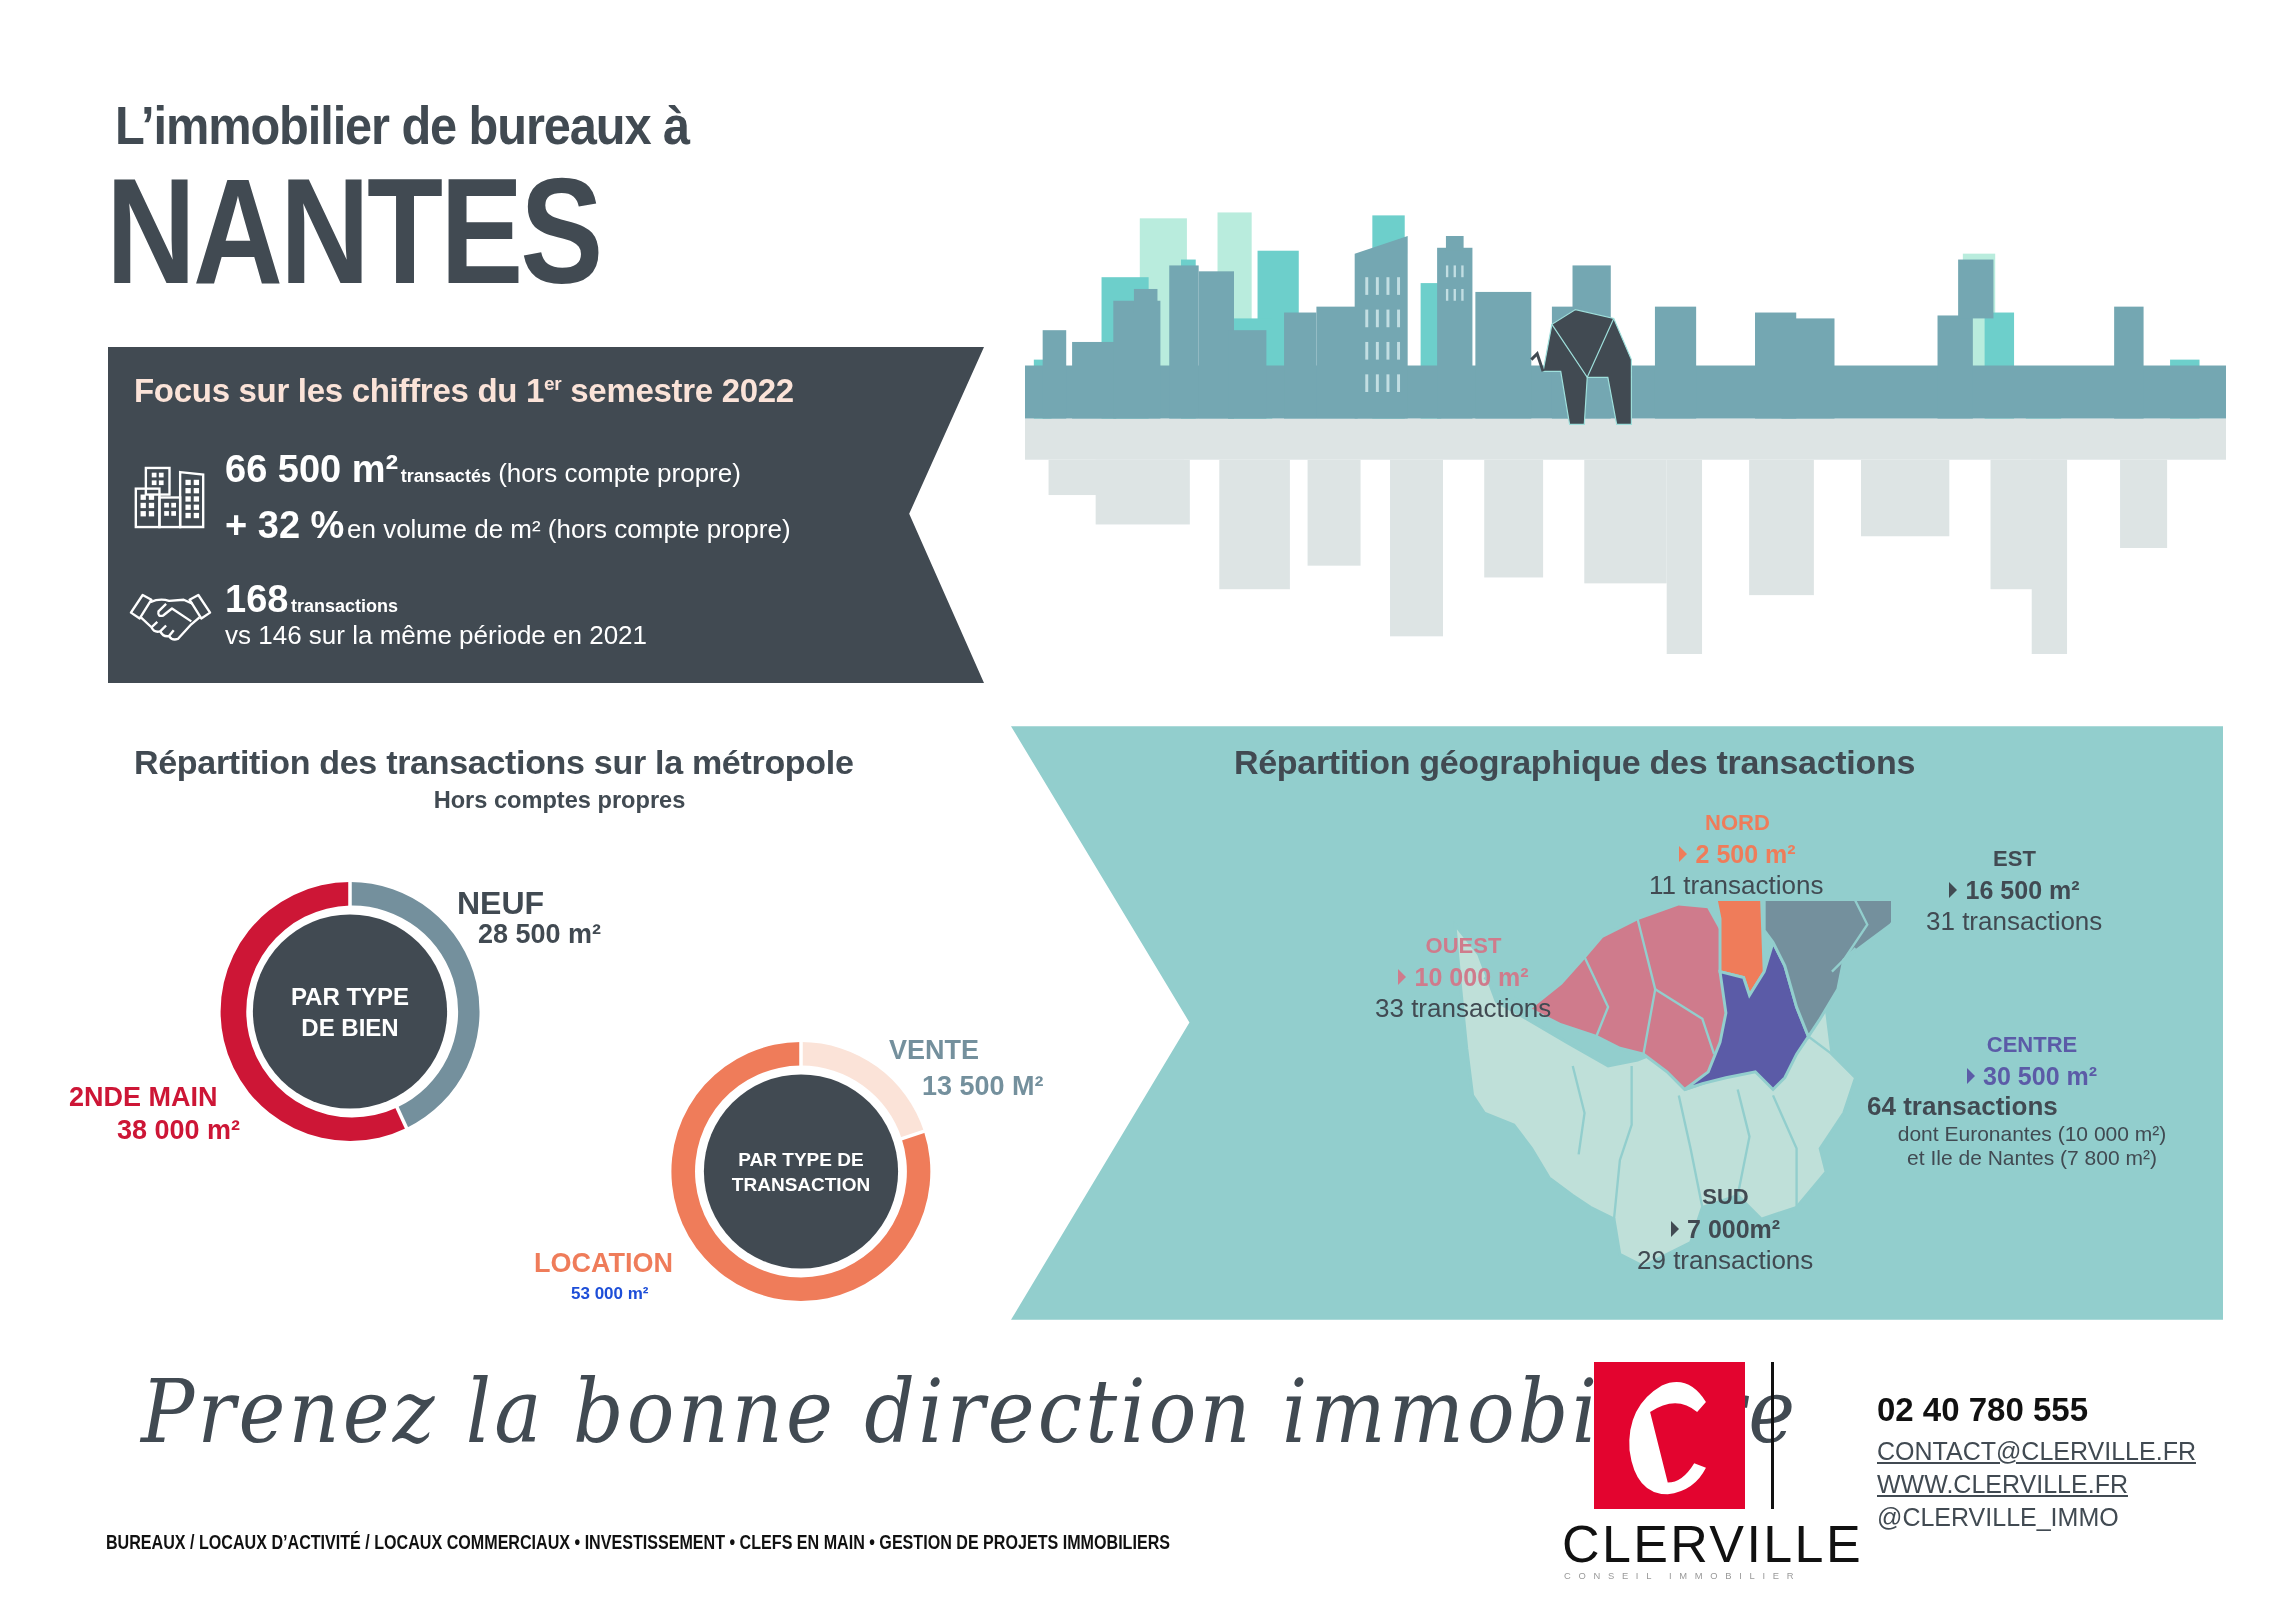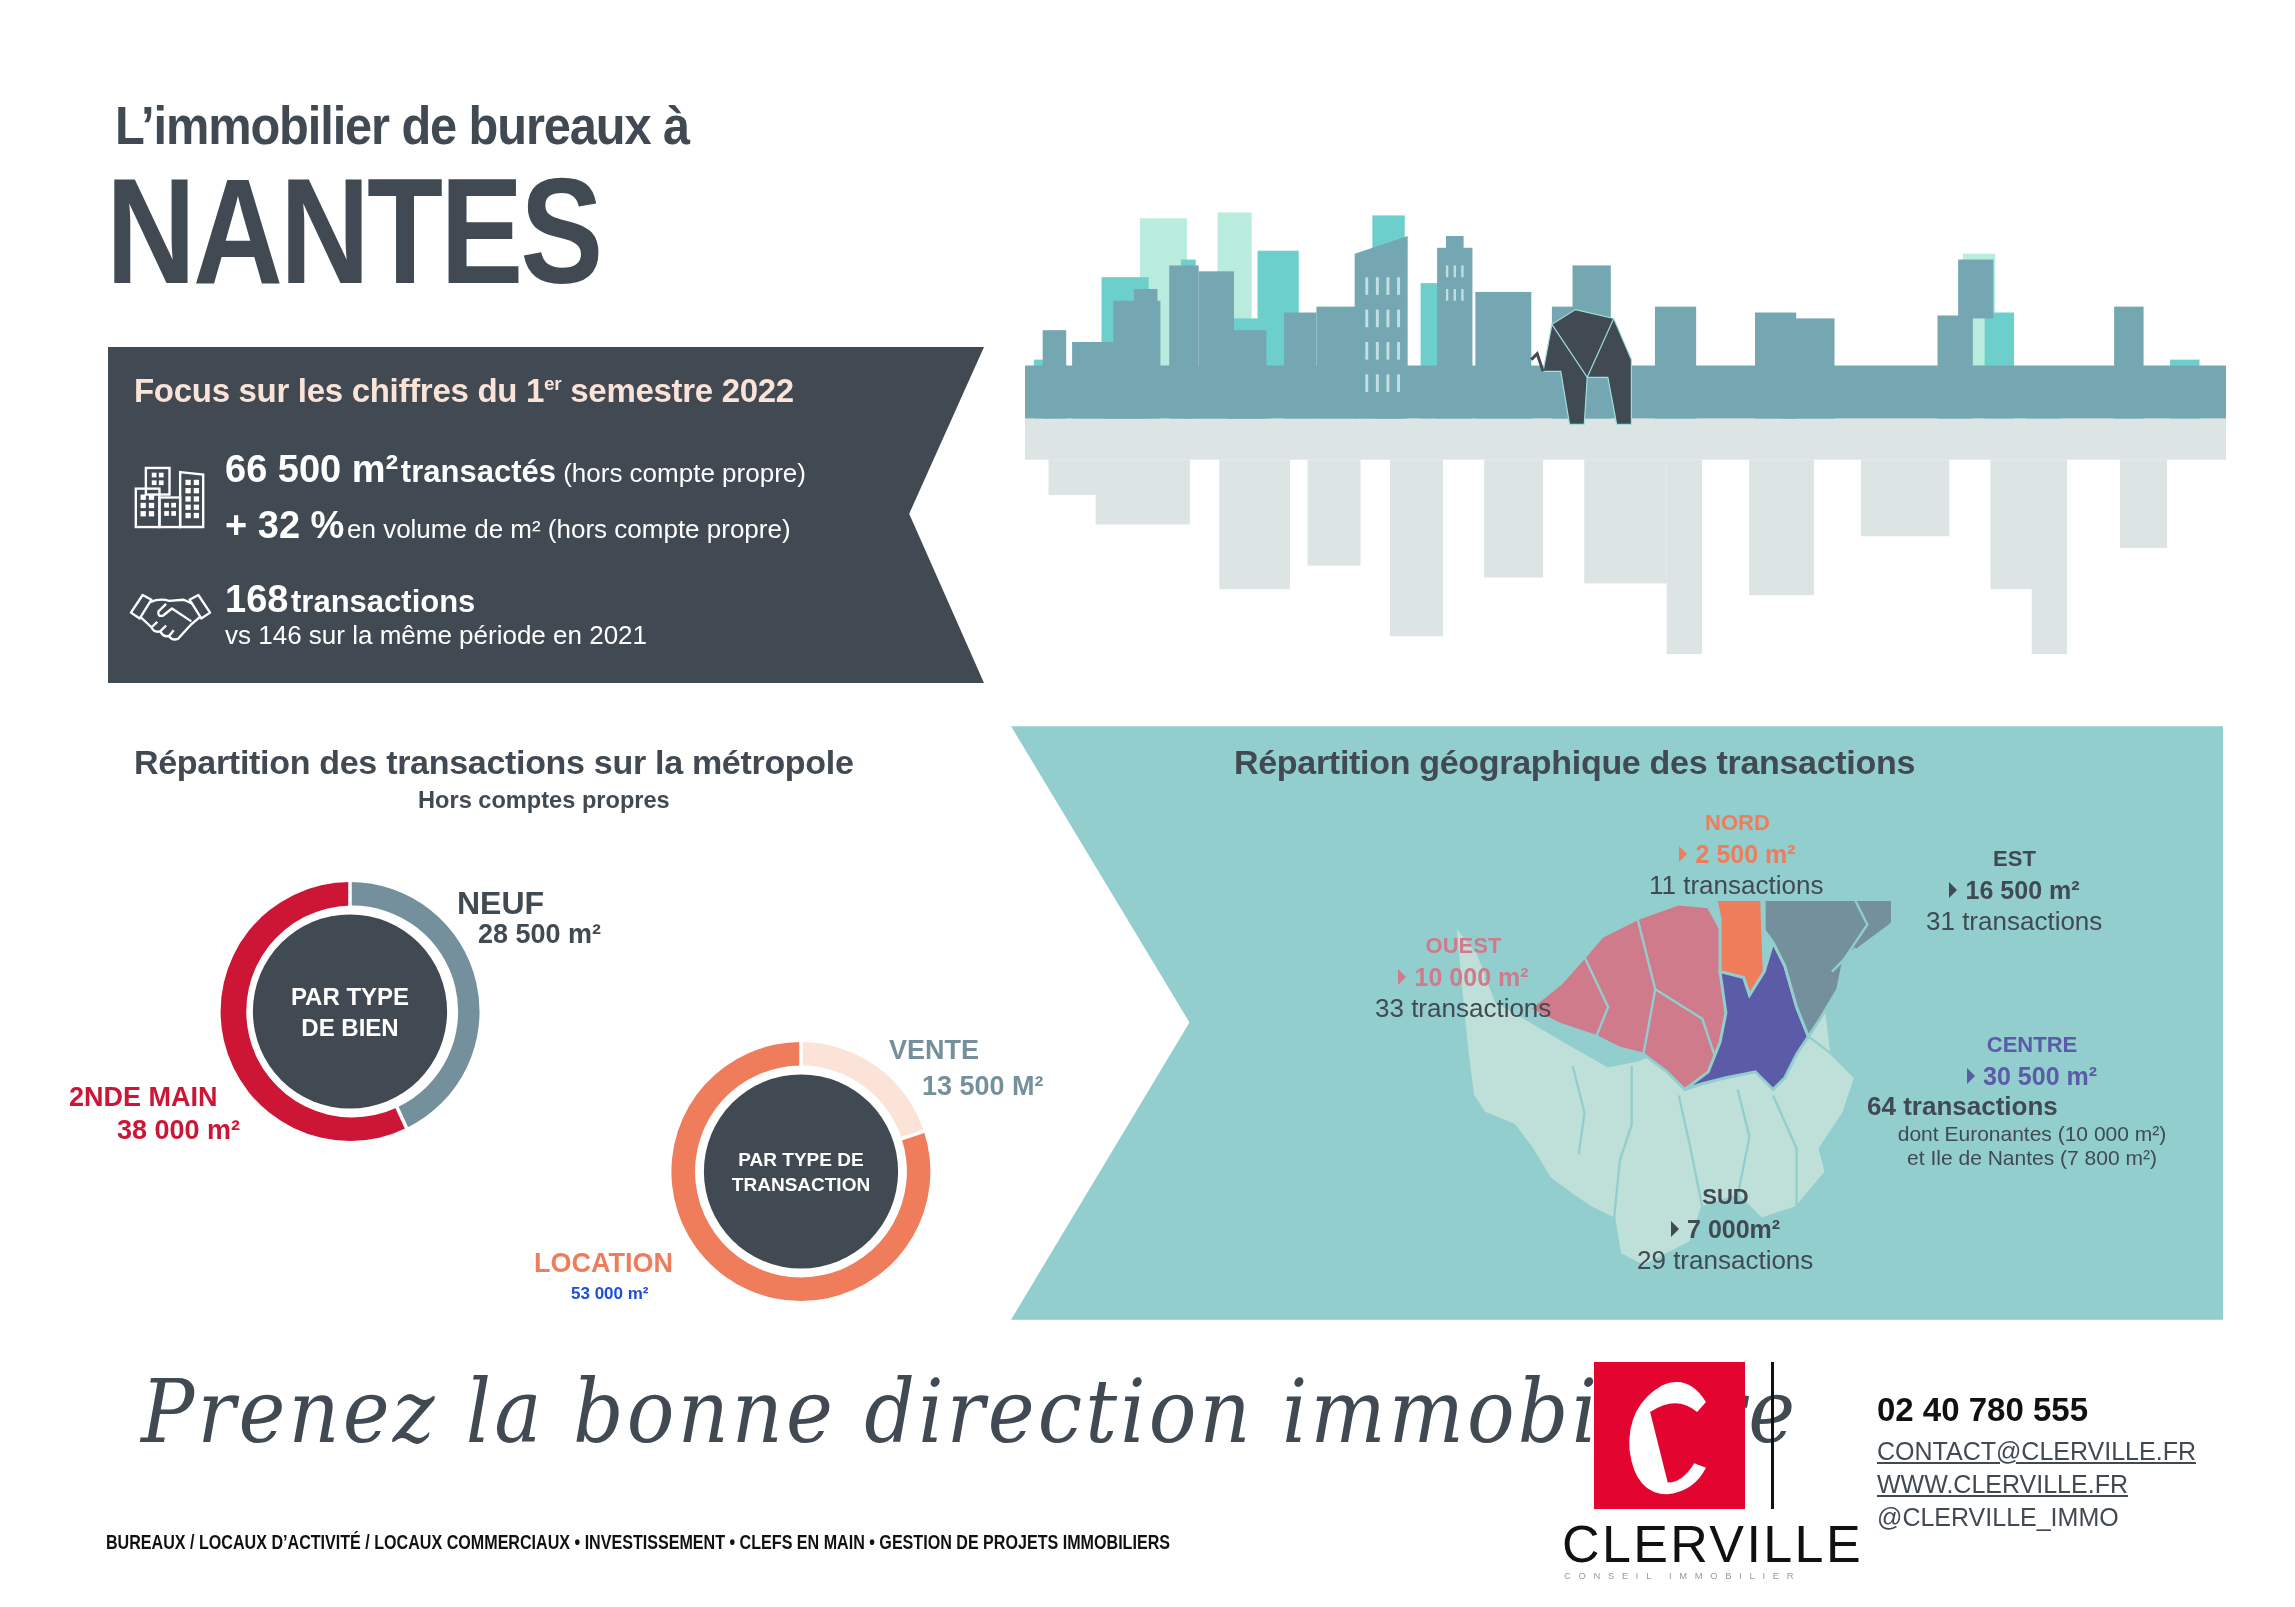--- a/index.html
+++ b/index.html
@@ -15,30 +15,30 @@
   #focus-banner svg { position:absolute; left:0; top:0; }
   #focus-title { left:134px; top:372px; font-size:33px; font-weight:700; color:#fbe3d8; white-space:nowrap; letter-spacing:-0.3px; }
   #focus-title sup { font-size:19px; }
   .focus-line { color:#ffffff; white-space:nowrap; }
   #focus-line1 { left:225px; top:448px; }
   #focus-line2 { left:225px; top:504px; }
   #focus-line3 { left:225px; top:578px; }
   #focus-line4 { left:225px; top:620px; font-size:26px; }
   .big-num { font-size:38px; font-weight:700; }
   .mid-txt { font-size:26px; }
-  .bold-mid { font-size:31px; font-weight:700; }
+  .bold-mid { font-size:18px; font-weight:700; }
   #icon-buildings { left:131px; top:465px; width:77px; width:77px; height:65px; }
   #icon-handshake { left:128px; top:589px; width:85px; height:56px; }
 
   
   #skyline { left:1025px; top:183px; width:1201px; height:471px; }
 
   
   #metro-title { left:134px; top:743px; font-size:34px; font-weight:700; color:#414a52; white-space:nowrap; letter-spacing:-0.3px; }
-  #metro-subtitle { left:0; width:1119px; top:787px; font-size:23.6px; color:#414a52; font-weight:700; }
+  #metro-subtitle { left:0; width:1119px; text-align:center; top:787px; font-size:23.6px; color:#414a52; font-weight:700; }
   #metro-subtitle { left:418px; width:283px; }
 
   .donut-label { font-weight:700; white-space:nowrap; }
   #lbl-neuf { left:457px; top:885px; font-size:32px; color:#414a52; }
   #lbl-neuf-val { left:478px; top:919px; font-size:27px; color:#414a52; }
   #lbl-2nde { left:69px; top:1082px; font-size:27px; color:#cd1636; }
   #lbl-2nde-val { left:117px; top:1115px; font-size:27px; color:#cd1636; }
   #lbl-vente { left:889px; top:1035px; font-size:27px; color:#74909d; }
   #lbl-vente-val { left:922px; top:1071px; font-size:27px; color:#74909d; }
   #lbl-location { left:534px; top:1248px; font-size:27px; color:#ef7c5a; }

